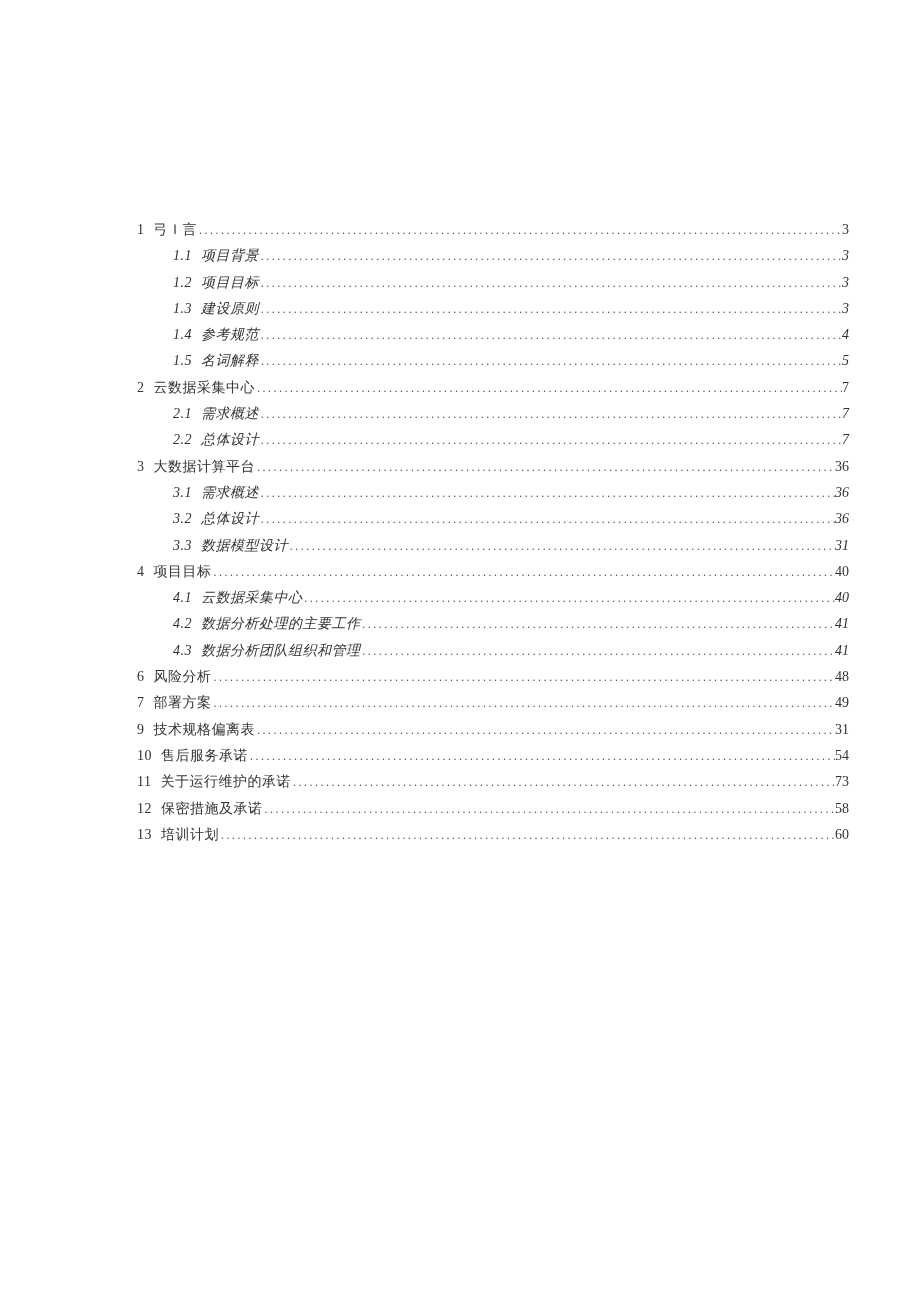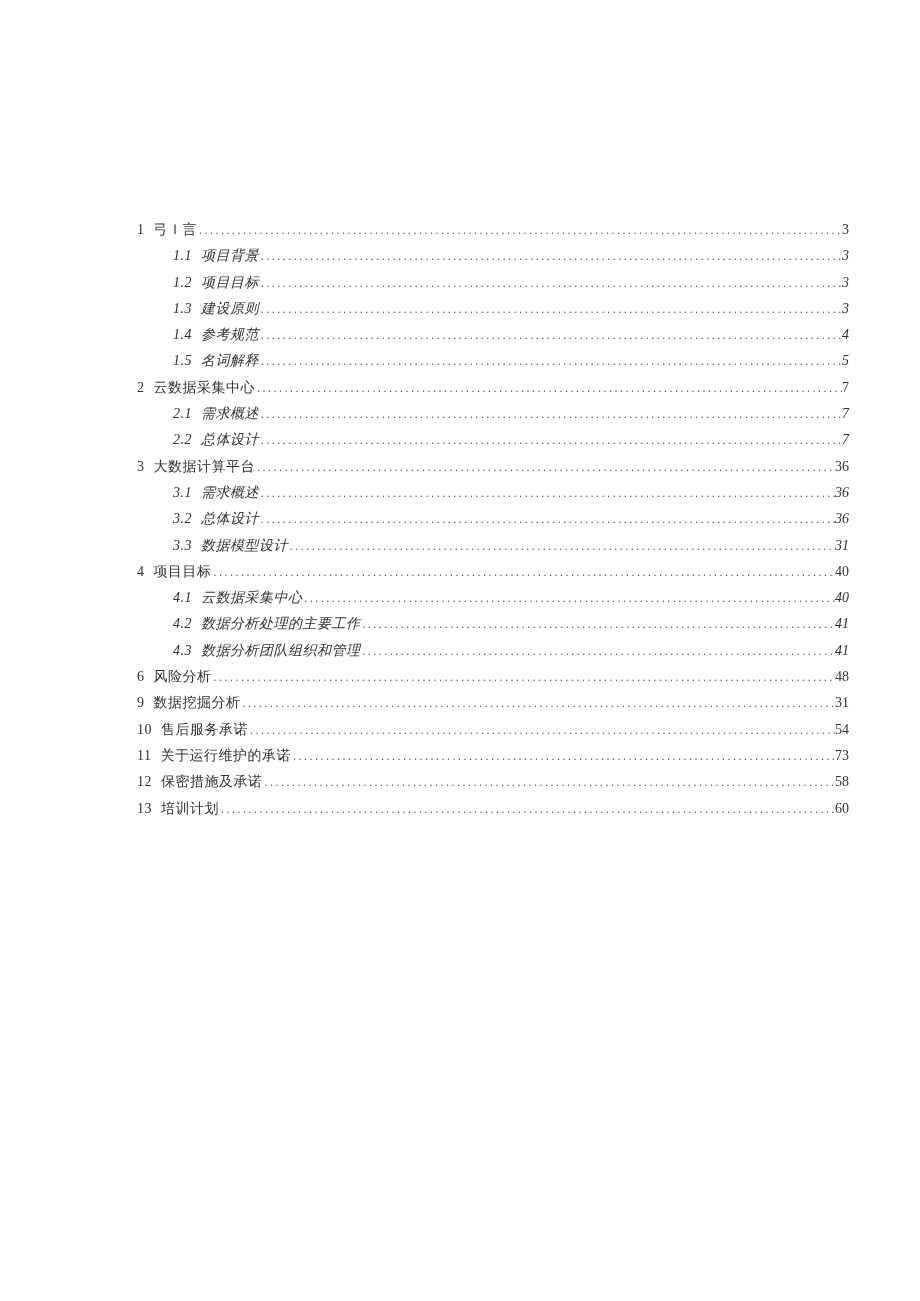--- a/index.html
+++ b/index.html
@@ -132,21 +132,26 @@
       <span class="toc-label"><span class="toc-num">4.3</span><span>数据分析团队组织和管理</span></span>
       <span class="toc-leader"></span>
       <span class="toc-page">41</span>
     </div>
     <div class="toc-entry level-0">
       <span class="toc-label"><span class="toc-num">6</span><span>风险分析</span></span>
       <span class="toc-leader"></span>
       <span class="toc-page">48</span>
     </div>
     <div class="toc-entry level-0">
-      <span class="toc-label"><span class="toc-num">9</span><span>数据挖掘分析</span></span>
+      <span class="toc-label"><span class="toc-num">7</span><span>部署方案</span></span>
+      <span class="toc-leader"></span>
+      <span class="toc-page">49</span>
+    </div>
+    <div class="toc-entry level-0">
+      <span class="toc-label"><span class="toc-num">9</span><span>技术规格偏离表</span></span>
       <span class="toc-leader"></span>
       <span class="toc-page">31</span>
     </div>
     <div class="toc-entry level-0">
       <span class="toc-label"><span class="toc-num">10</span><span>售后服务承诺</span></span>
       <span class="toc-leader"></span>
       <span class="toc-page">54</span>
     </div>
     <div class="toc-entry level-0">
       <span class="toc-label"><span class="toc-num">11</span><span>关于运行维护的承诺</span></span>

